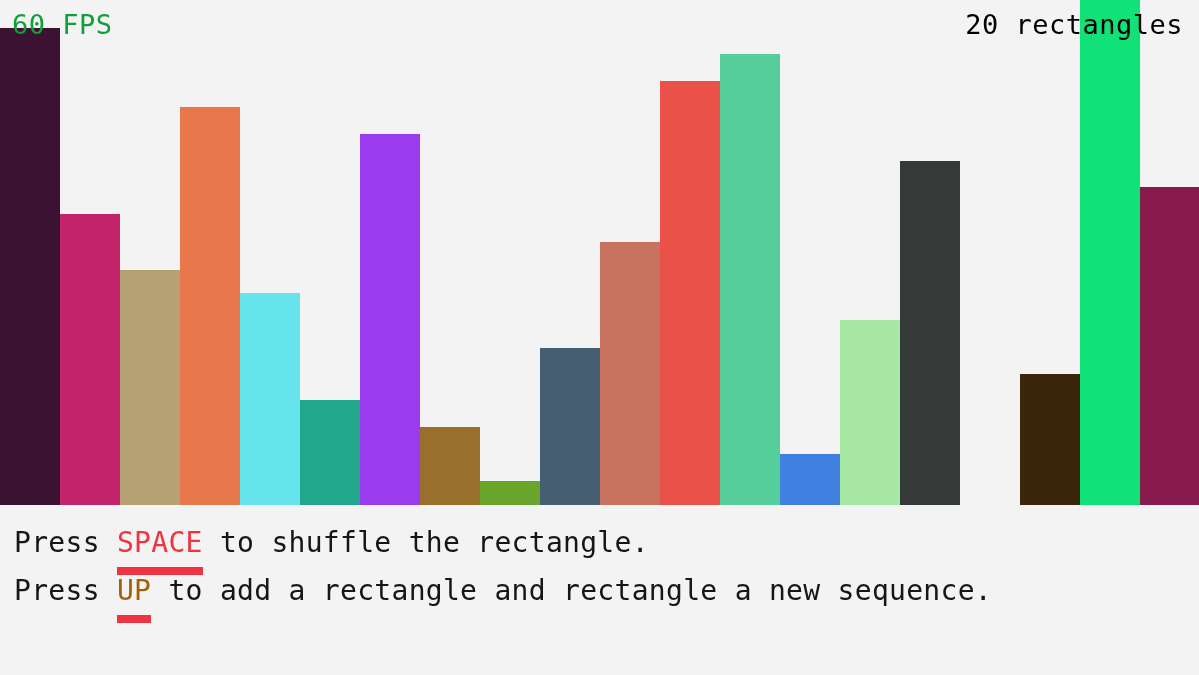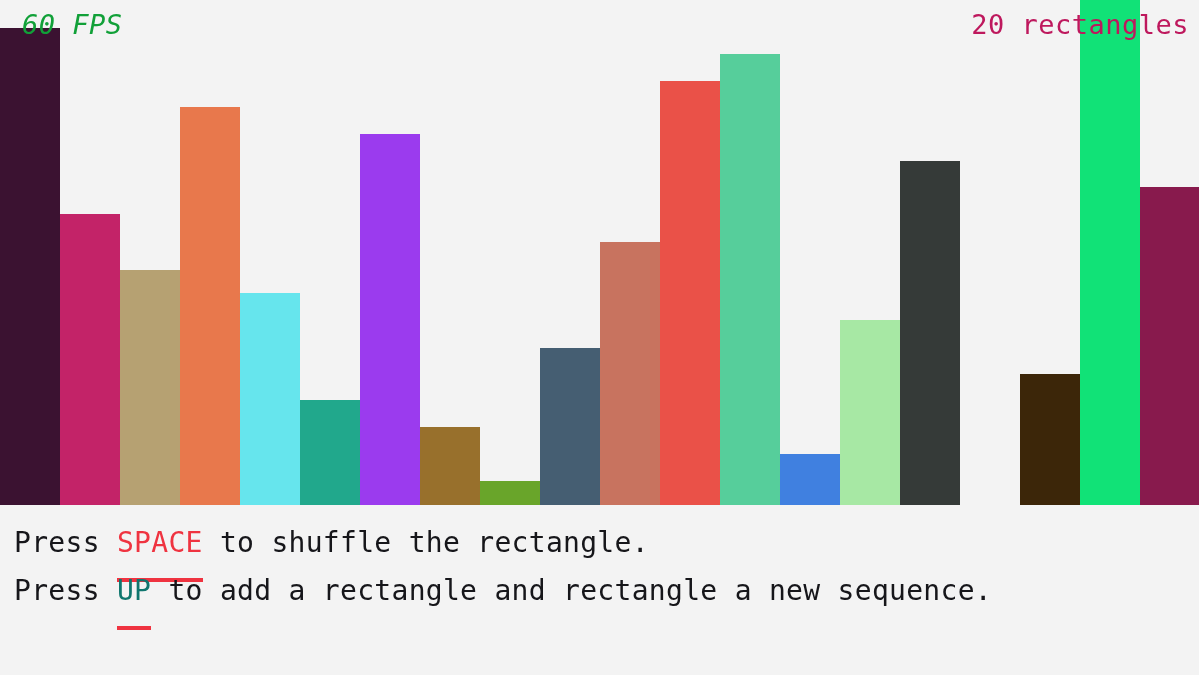--- a/index.html
+++ b/index.html
@@ -38,29 +38,28 @@
   .hud {
     position: absolute;
     font-family: "DejaVu Sans Mono", monospace;
     font-size: 27px;
     font-weight: 400;
     letter-spacing: 0.5px;
     white-space: nowrap;
     line-height: 1;
   }
   #fps-counter {
-    left: 22px;
+    left: 12px;
     top: 11px;
     color: #11a038;
-    font-style: italic;
   }
   #rect-count {
-    right: 10px;
+    right: 16px;
     top: 11px;
-    color: #be185d;
+    color: #000000;
   }
 
   
   #instructions {
     position: absolute;
     left: 0;
     top: 505px;
     width: 1199px;
     height: 170px;
     padding: 14px 0 0 14px;
@@ -69,22 +68,22 @@
   .instruction-line {
     font-family: "DejaVu Sans Mono", monospace;
     font-size: 28px;
     color: #16161a;
     line-height: 48px;
     white-space: nowrap;
     letter-spacing: 0.3px;
   }
   .key {
     color: #ef3340;
-    border-bottom: 4px solid #6d28d9;
-    padding-bottom: 19px;
+    border-bottom: 8px solid #6d28d9;
+    padding-bottom: 8px;
   }
 </style>
 </head>
 <body>
 
 <div id="app">
 
   <div id="chart">
       <div class="bar" style="left: 0px; width: 60px; height: 477px; background: rgb(59, 18, 49);"></div>
       <div class="bar" style="left: 60px; width: 60px; height: 291px; background: rgb(195, 35, 104);"></div>
@@ -106,16 +105,16 @@
       <div class="bar" style="left: 1080px; width: 60px; height: 505px; background: rgb(17, 226, 119);"></div>
       <div class="bar" style="left: 1140px; width: 59px; height: 318px; background: rgb(136, 26, 77);"></div>
     </div>
 
   <div class="hud" id="fps-counter">60 FPS</div>
 
   <div class="hud" id="rect-count">20 rectangles</div>
 
   <div id="instructions">
       <div class="instruction-line"><span>Press </span><span class="key" style="color: rgb(239, 51, 64); border-bottom-color: rgb(239, 51, 64);">SPACE</span><span> to shuffle the rectangle.</span></div>
-      <div class="instruction-line"><span>Press </span><span class="key" style="color: #0f766e; border-bottom-color: rgb(239, 51, 64);">UP</span><span> to add a rectangle and rectangle a new sequence.</span></div>
+      <div class="instruction-line"><span>Press </span><span class="key" style="color: #a16207; border-bottom-color: rgb(239, 51, 64);">UP</span><span> to add a rectangle and rectangle a new sequence.</span></div>
     </div>
 
 </div>
 
 </body></html>

